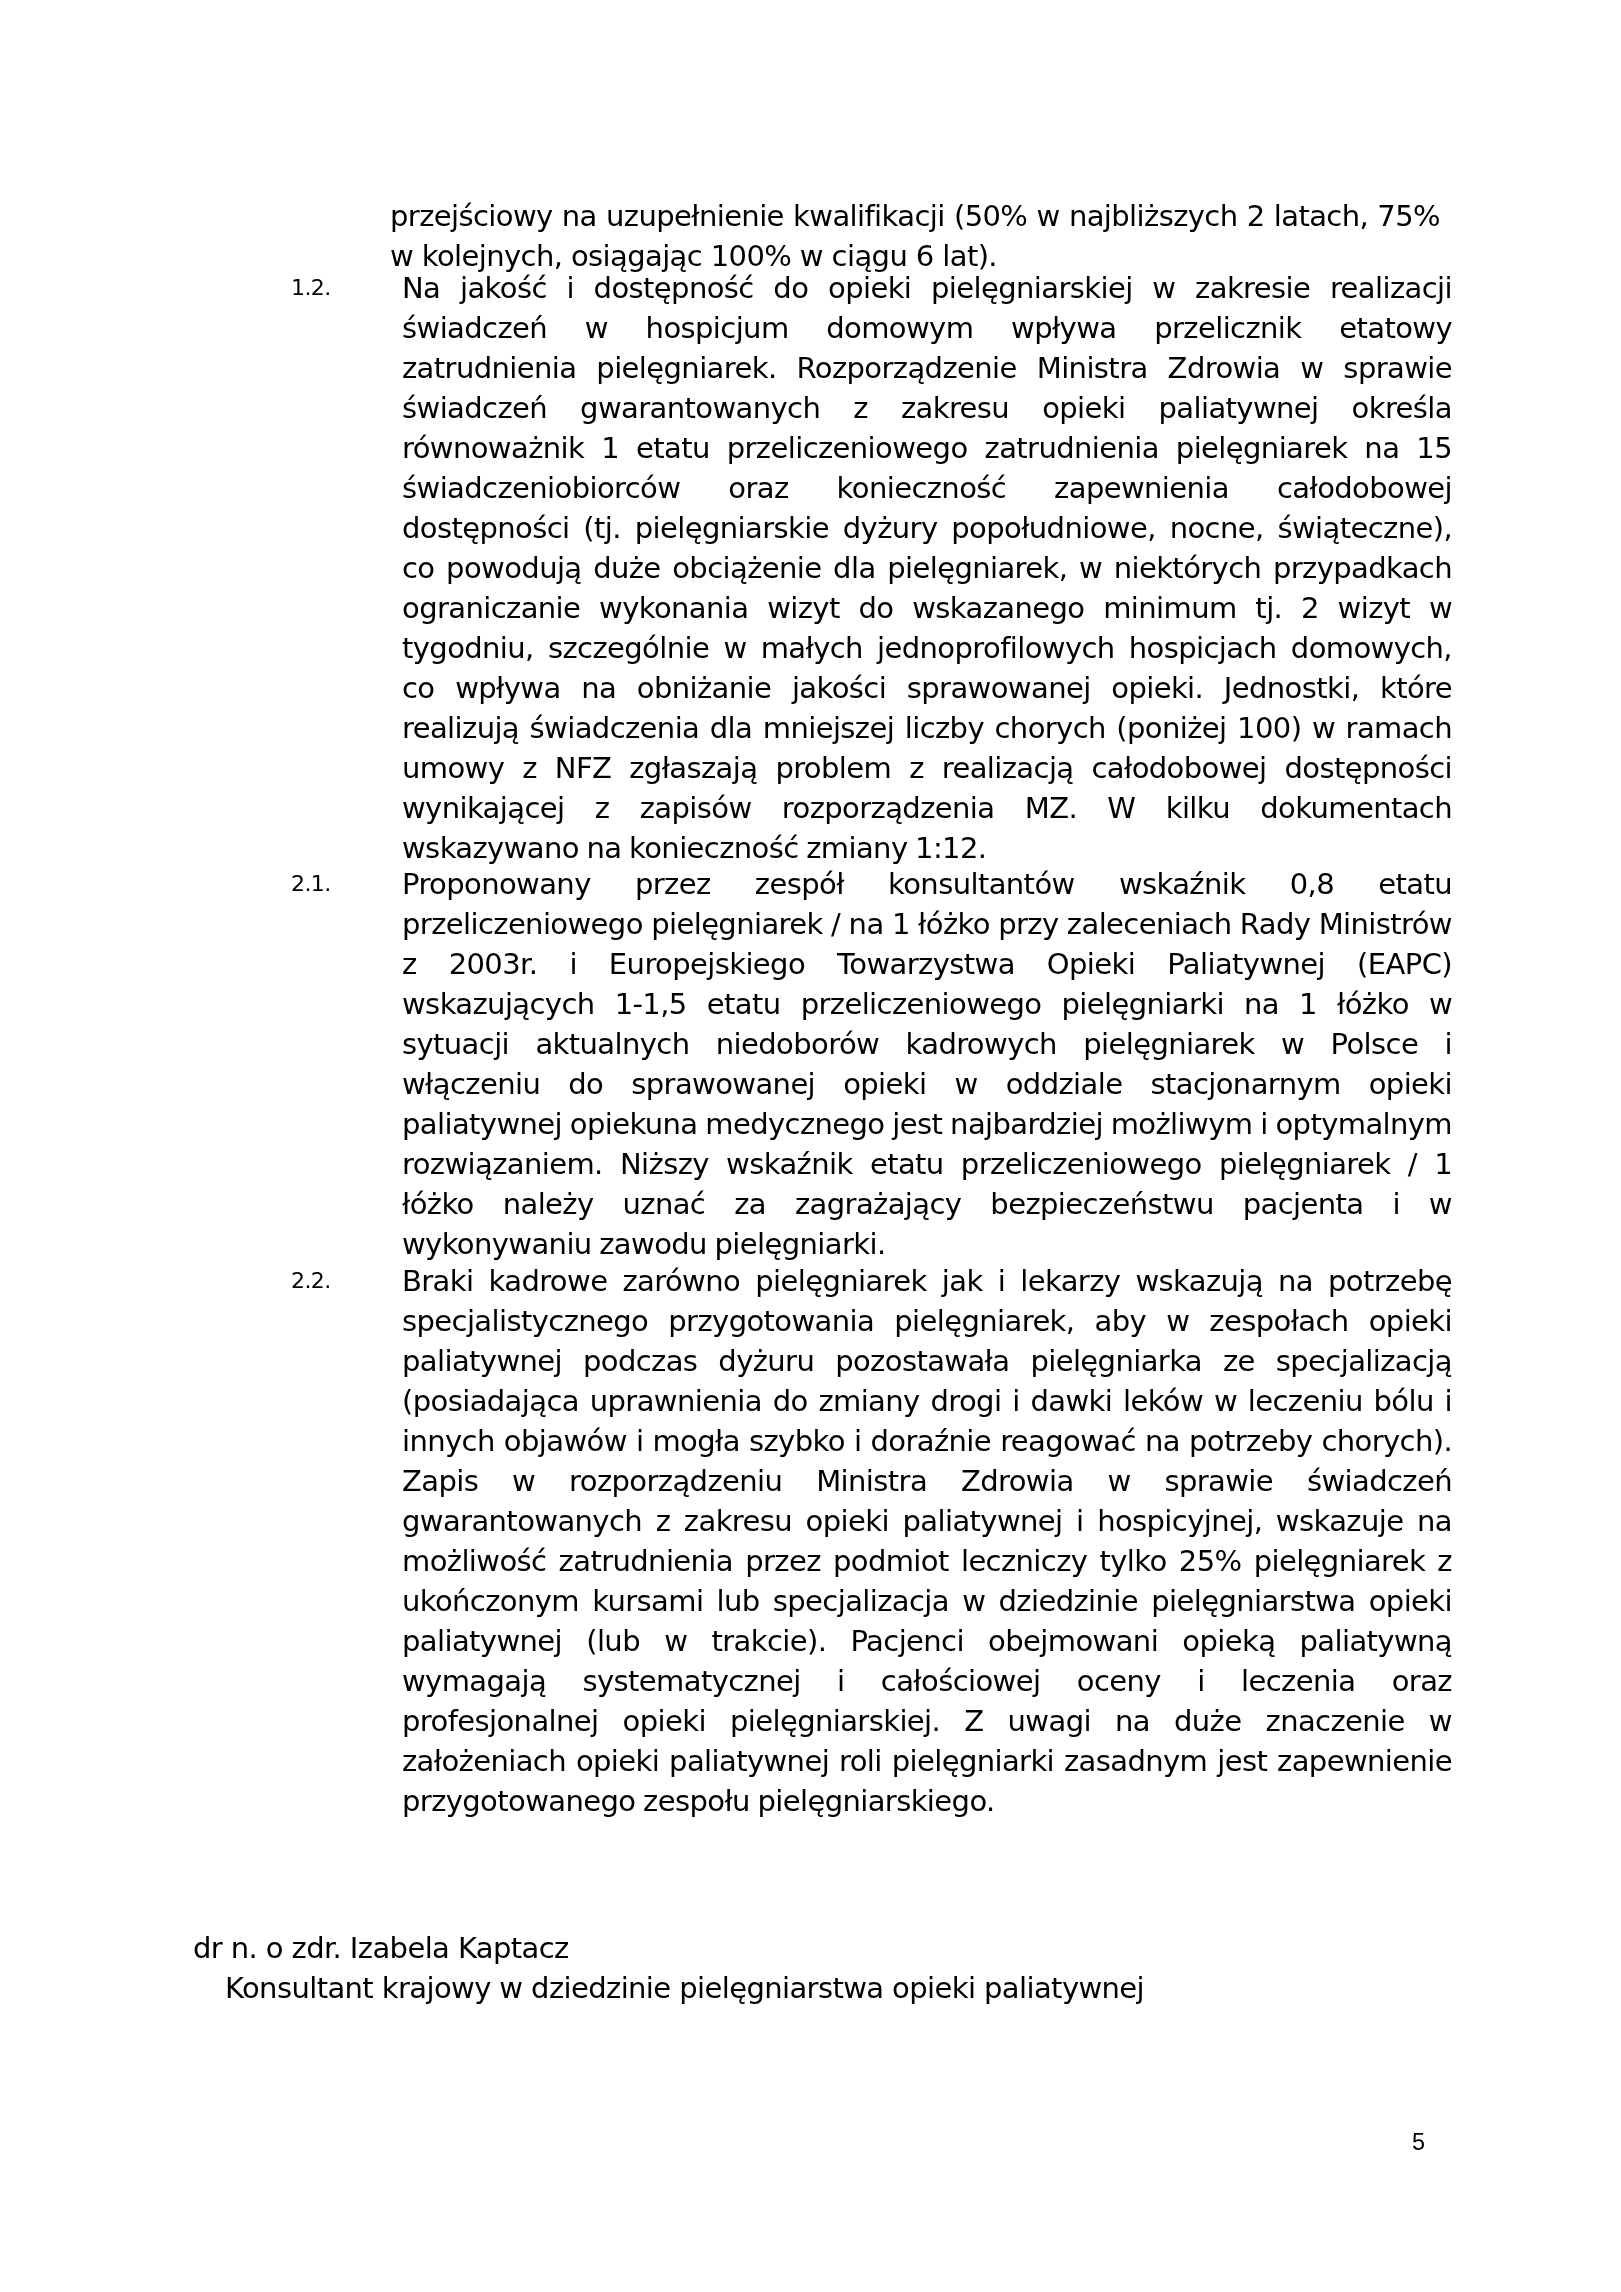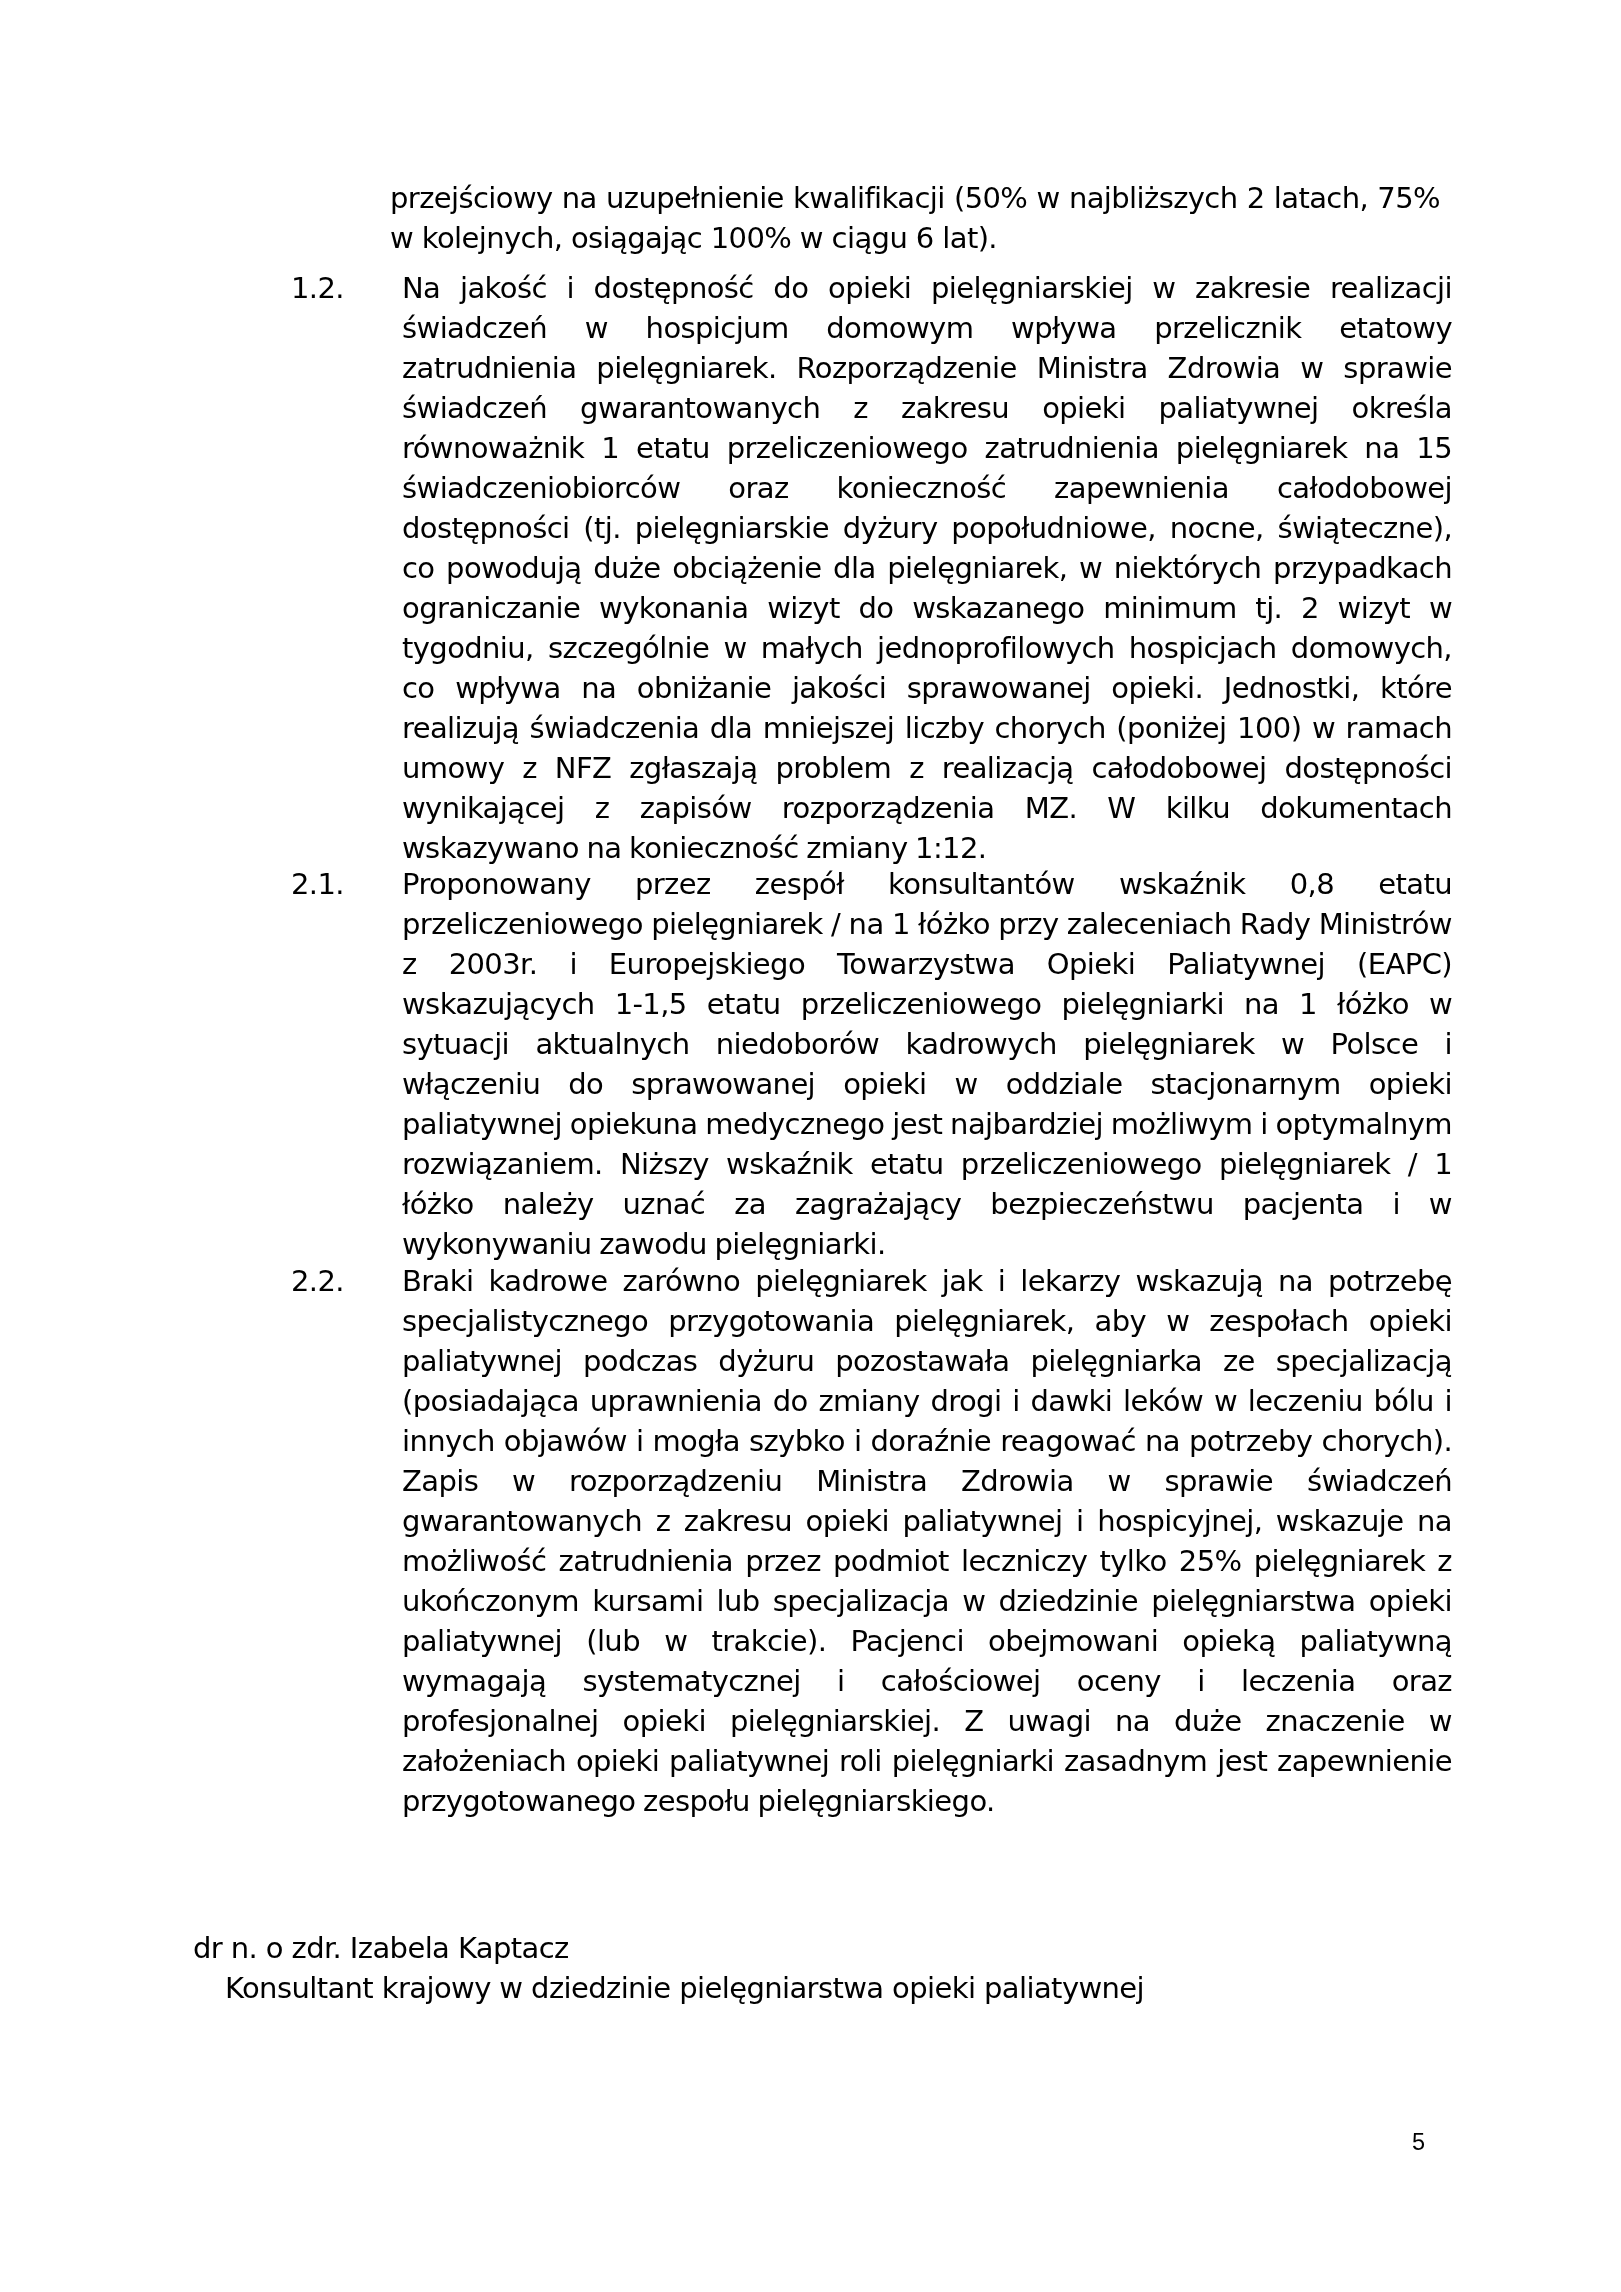--- a/index.html
+++ b/index.html
@@ -1,33 +1,33 @@
 <!DOCTYPE html>
 <html><head>
 <meta charset="utf-8">
 <style>
   html, body { margin: 0; padding: 0; background: #ffffff; }
   body { width: 1621px; height: 2293px; position: relative; overflow: hidden;
          font-family: "DejaVu Sans", sans-serif; color: #000; }
   .page { position: absolute; left: 0; top: 0; width: 1621px; height: 2293px; }
   .item { position: absolute; left: 291px; width: 1149px; }
-  .num { position: absolute; left: 0; top: 0; font-size: 29px; line-height: 40px; letter-spacing: -0.6px; }
+  .num { position: absolute; left: 0; top: 0; font-size: 22px; line-height: 40px; letter-spacing: -0.6px; }
   .body { position: absolute; left: 99px; width: 1050px; font-size: 29px; line-height: 40px;
           text-align: justify; letter-spacing: -0.6px; word-spacing: -1px; transform-origin: 0 0; margin-left: 12px; }
   .cont { position: absolute; left: 390px; width: 1050px; font-size: 29px; line-height: 40px;
           text-align: justify; letter-spacing: -0.6px; }
   .sig { position: absolute; left: 193px; font-size: 29px; line-height: 39px; letter-spacing: -0.6px; }
   .pagenum { position: absolute; left: 1412px; top: 2129px; font-size: 23.5px; font-family: "Liberation Sans", sans-serif; }
 </style>
 </head>
 <body>
 
 <div class="page">
 
-  <div class="cont" style="top:178px;">przejściowy na uzupełnienie kwalifikacji (50% w najbliższych 2 latach, 75% w kolejnych, osiągając 100% w ciągu 6 lat).</div>
+  <div class="cont" style="top:196px;">przejściowy na uzupełnienie kwalifikacji (50% w najbliższych 2 latach, 75% w kolejnych, osiągając 100% w ciągu 6 lat).</div>
 
   <div class="item" style="top:268px;">
     <span class="num">1.2.</span>
     <div class="body">Na jakość i dostępność do opieki pielęgniarskiej w zakresie realizacji świadczeń w hospicjum domowym wpływa przelicznik etatowy zatrudnienia pielęgniarek. Rozporządzenie Ministra Zdrowia w sprawie świadczeń gwarantowanych z zakresu opieki paliatywnej określa równoważnik 1 etatu przeliczeniowego zatrudnienia pielęgniarek na 15 świadczeniobiorców oraz konieczność zapewnienia całodobowej dostępności (tj. pielęgniarskie dyżury popołudniowe, nocne, świąteczne), co powodują duże obciążenie dla pielęgniarek, w niektórych przypadkach ograniczanie wykonania wizyt do wskazanego minimum tj. 2 wizyt w tygodniu, szczególnie w małych jednoprofilowych hospicjach domowych, co wpływa na obniżanie jakości sprawowanej opieki. Jednostki, które realizują świadczenia dla mniejszej liczby chorych (poniżej 100) w ramach umowy z NFZ zgłaszają problem z realizacją całodobowej dostępności wynikającej z zapisów rozporządzenia MZ. W kilku dokumentach wskazywano na konieczność zmiany 1:12.</div>
   </div>
 
   <div class="item" style="top:864px;">
     <span class="num">2.1.</span>
     <div class="body">Proponowany przez zespół konsultantów wskaźnik 0,8 etatu przeliczeniowego pielęgniarek / na 1 łóżko przy zaleceniach Rady Ministrów z 2003r. i Europejskiego Towarzystwa Opieki Paliatywnej (EAPC) wskazujących 1-1,5 etatu przeliczeniowego pielęgniarki na 1 łóżko w sytuacji aktualnych niedoborów kadrowych pielęgniarek w Polsce i włączeniu do sprawowanej opieki w oddziale stacjonarnym opieki paliatywnej opiekuna medycznego jest najbardziej możliwym i optymalnym rozwiązaniem.  Niższy wskaźnik etatu przeliczeniowego pielęgniarek / 1 łóżko należy uznać za zagrażający bezpieczeństwu pacjenta i w wykonywaniu zawodu pielęgniarki.</div>
   </div>

